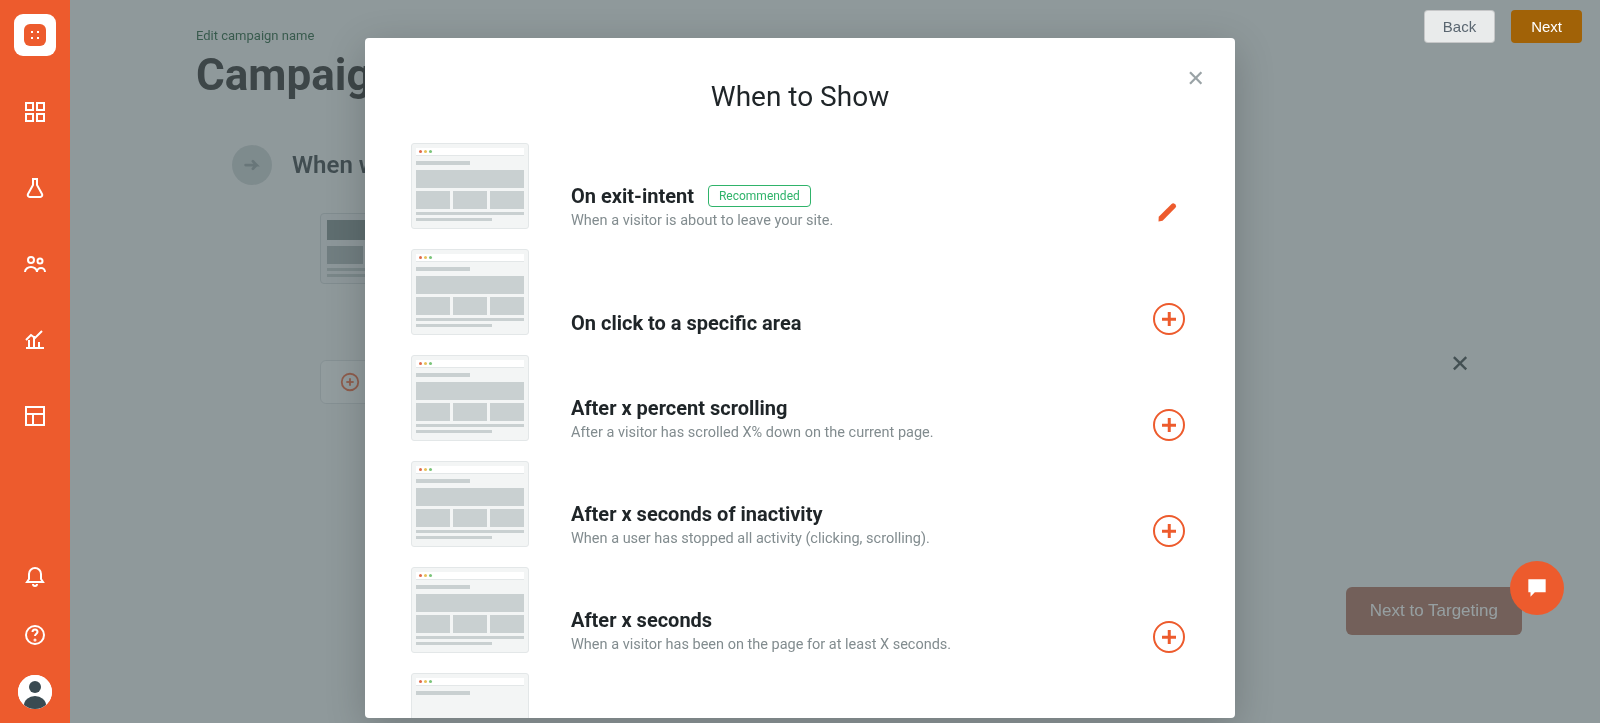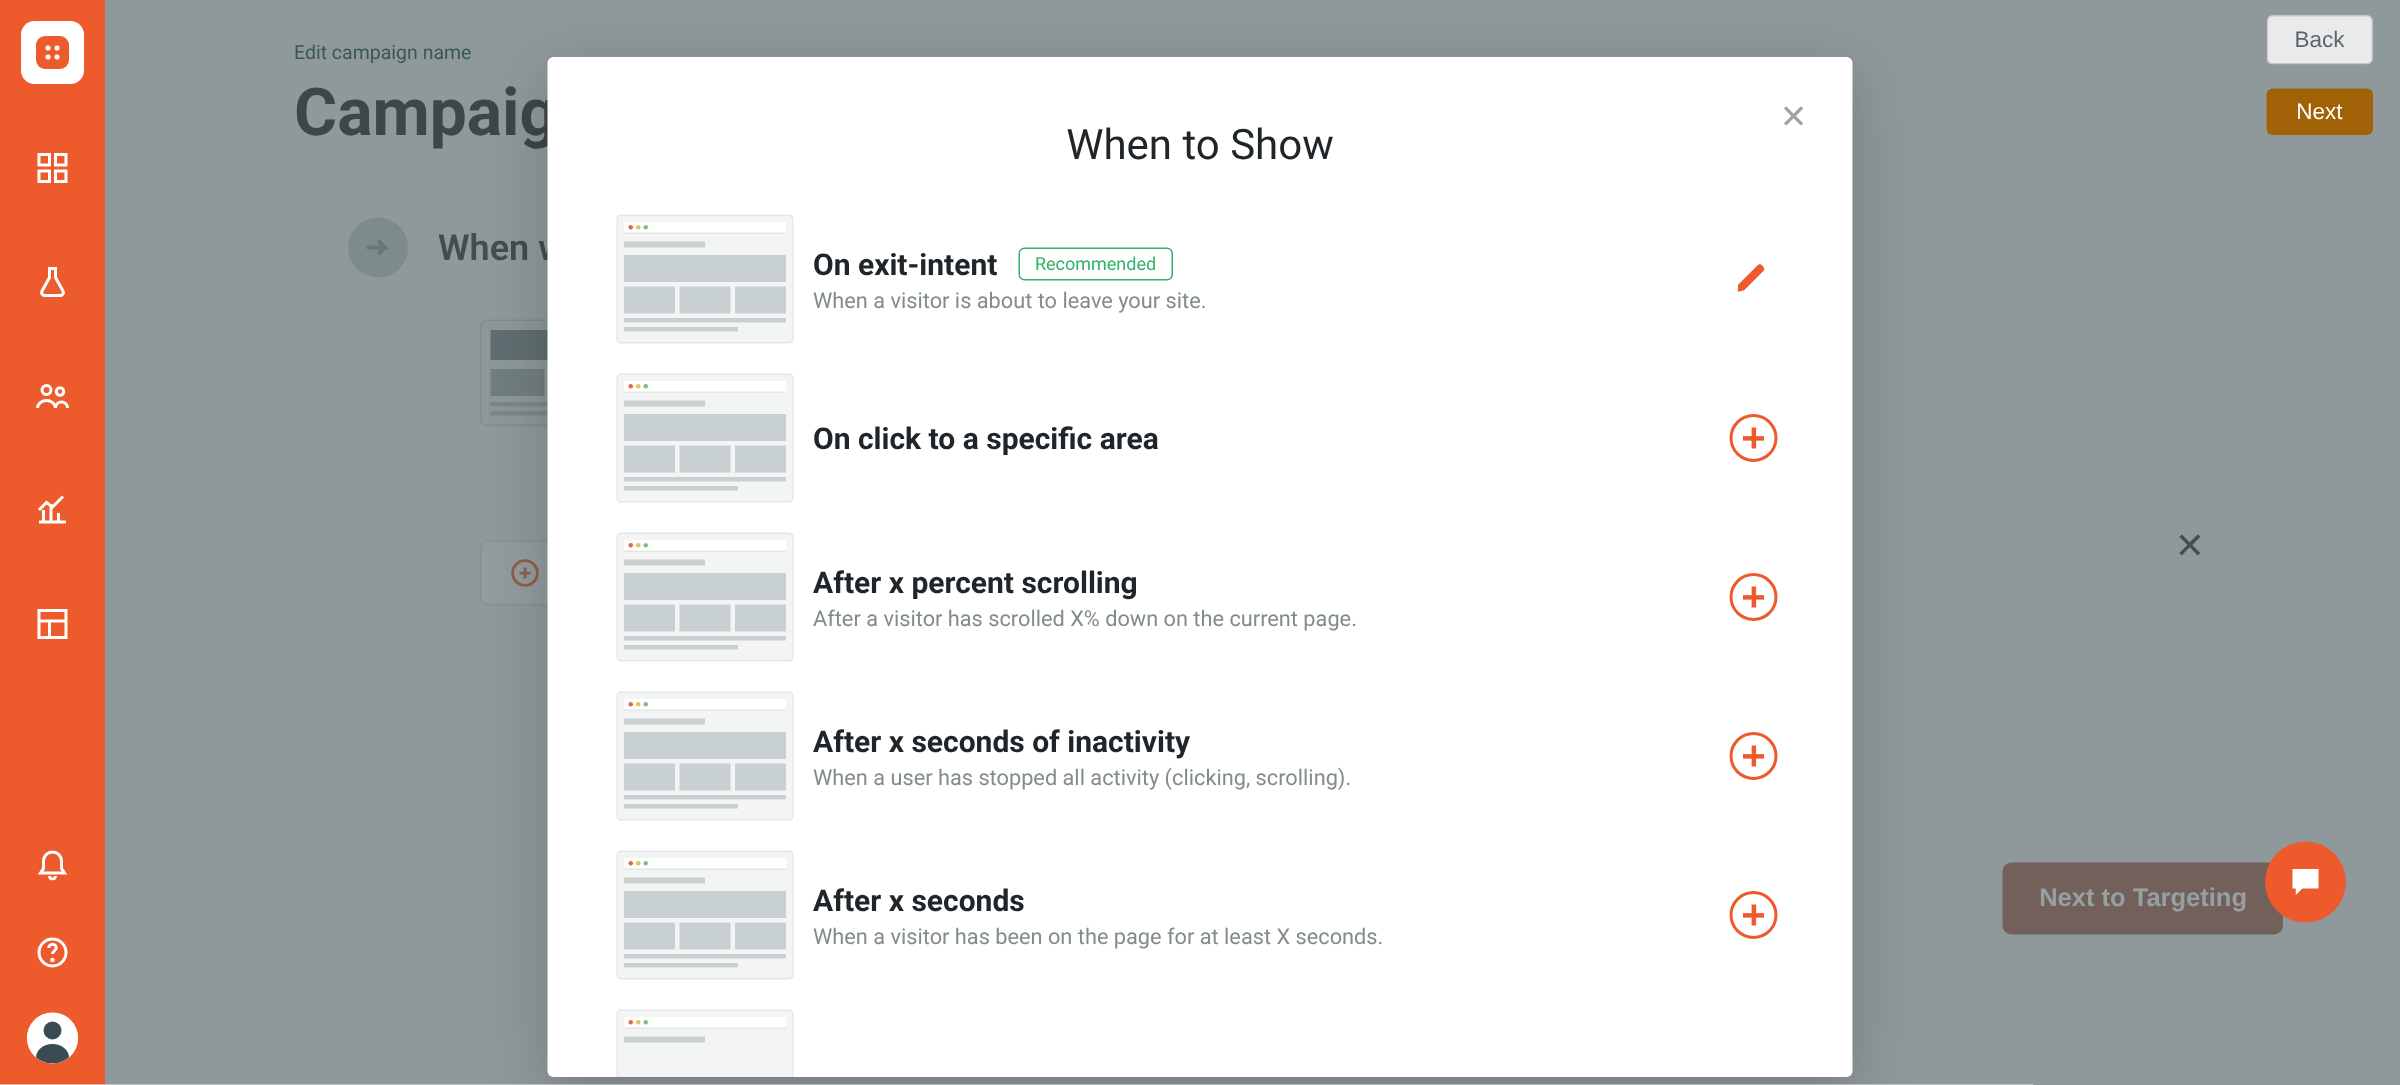--- a/index.html
+++ b/index.html
@@ -29,21 +29,21 @@
 .sidebar-bottom { margin-top:auto; display:flex; flex-direction:column; align-items:center; padding-bottom:14px;}
 .sidebar-bottom .nav-item { margin-bottom: 20px; }
 .avatar { width:34px; height:34px; border-radius:50%; background:#fff; overflow:hidden; }
 .avatar svg { width:100%; height:100%; }
 .bg-page {
   position:absolute; left:70px; top:0; right:0; bottom:0; background:#eef0f1;
 }
 .overlay {
   position:absolute; left:70px; top:0; right:0; bottom:0; background:rgba(80,95,98,0.6); z-index:30;
 }
-.topbar { position:absolute; top:10px; right:18px; z-index:40; display:flex; gap:16px;flex-direction:column; }
+.topbar { position:absolute; top:10px; right:18px; z-index:40; display:flex; gap:16px; }
 .btn-back {
   background:rgba(255,255,255,0.8); border:1px solid rgba(0,0,0,0.15); color:#5a6670;
   padding:7px 18px; font-size:15px; border-radius:4px; cursor:pointer;
 }
 .btn-next {
   background:#a16207; color:#fff; border:none; padding:7px 20px; font-size:15px; border-radius:4px; cursor:pointer;
 }
 .bg-content { position:absolute; left:70px; top:0; right:0; bottom:0; padding:28px 56px; color:#333; }
 .edit-link { font-size:13px; color:#14532d; }
 .camp-title { font-size:44px; font-weight:700; color:#222; margin-top:6px; }
@@ -54,37 +54,37 @@
 .flow-q { font-size:24px; font-weight:600; color:#2b3438; }
 .flow-thumb { width:130px; border:1px solid #c8cfd1; border-radius:4px; background:#e9eced; margin-left:88px; margin-top:28px; padding:6px; }
 .flow-thumb .bar { height:20px; background:#778486; margin-bottom:6px; }
 .flow-thumb .row { display:flex; gap:4px; margin-bottom:4px;}
 .flow-thumb .row .c { flex:1; height:18px; background:#a3adae; }
 .flow-thumb .lines { display:flex; flex-direction:column; gap:3px; margin-top:4px;}
 .flow-thumb .lines .l { height:3px; background:#b9c2c3;}
 .addnew { margin-left:88px; margin-top:76px; display:flex; align-items:center; gap:10px; color:#ed5b2d; font-weight:600; font-size:17px; border:1px solid #d5dadc; padding:10px 18px; border-radius:6px; background:#f5f7f7; width:fit-content;}
 .addnew svg { width:22px; height:22px; stroke:#ed5b2d; fill:none; stroke-width:2;}
 .close-x-bg { position:absolute; right:130px; top:350px; color:#303a3c; font-size:24px; font-weight:300;}
-.nexttarget { position:absolute; right:78px; bottom:100px; background:#a7634e; color:#fff; border:none; padding:14px 24px; font-size:17px; border-radius:6px; font-weight:700;}
+.nexttarget { position:absolute; right:78px; bottom:88px; background:#a7634e; color:#fff; border:none; padding:14px 24px; font-size:17px; border-radius:6px; font-weight:400;}
 .chatfab {
   position:absolute; right:36px; bottom:108px; width:54px; height:54px; border-radius:50%; background:#ed5b2d; z-index:60;
   display:flex; align-items:center; justify-content:center;
 }
 .chatfab svg { width:26px; height:26px; fill:#fff; }
 
 .modal {
   position:absolute; left:50%; transform:translateX(-50%); top:38px;
   width:870px; height:680px; background:#fff; border-radius:4px; z-index:50;
   box-shadow:0 10px 40px rgba(0,0,0,0.2);
   padding:32px 46px 0 46px; overflow:hidden;
 }
 .modal-title { text-align:center; font-size:28px; font-weight:400; color:#1f2528; margin-top:10px; margin-bottom:30px;}
 .modal-close { position:absolute; top:30px; right:30px; color:#9aa3a6; font-size:22px; cursor:pointer; line-height:1;}
 .trigger-list { display:flex; flex-direction:column; gap:20px; }
-.trigger-item { display:flex; align-items:center; gap:13px; }
+.trigger-item { display:flex; align-items:flex-end; gap:42px; }
 .thumb {
   width:118px; height:86px; background:#f3f5f5; border:1px solid #e3e7e8; border-radius:3px;
   flex-shrink:0; padding:4px; display:flex; flex-direction:column; gap:3px;
 }
 .thumb .tbar { height:8px; background:#fff; border-bottom:1px solid #e3e7e8; position:relative;}
 .thumb .tbar::before { content:""; position:absolute; left:3px; top:2px; width:3px; height:3px; background:#e06b4a; border-radius:50%; box-shadow: 5px 0 #e8c05a, 10px 0 #7ac47a;}
 .thumb .hdr { height:4px; background:#c9d0d1; width:50%; margin:2px 0;}
 .thumb .big { height:18px; background:#c9d0d1; }
 .thumb .trow { display:flex; gap:3px; }
 .thumb .trow .tc { flex:1; height:18px; background:#c9d0d1;}

